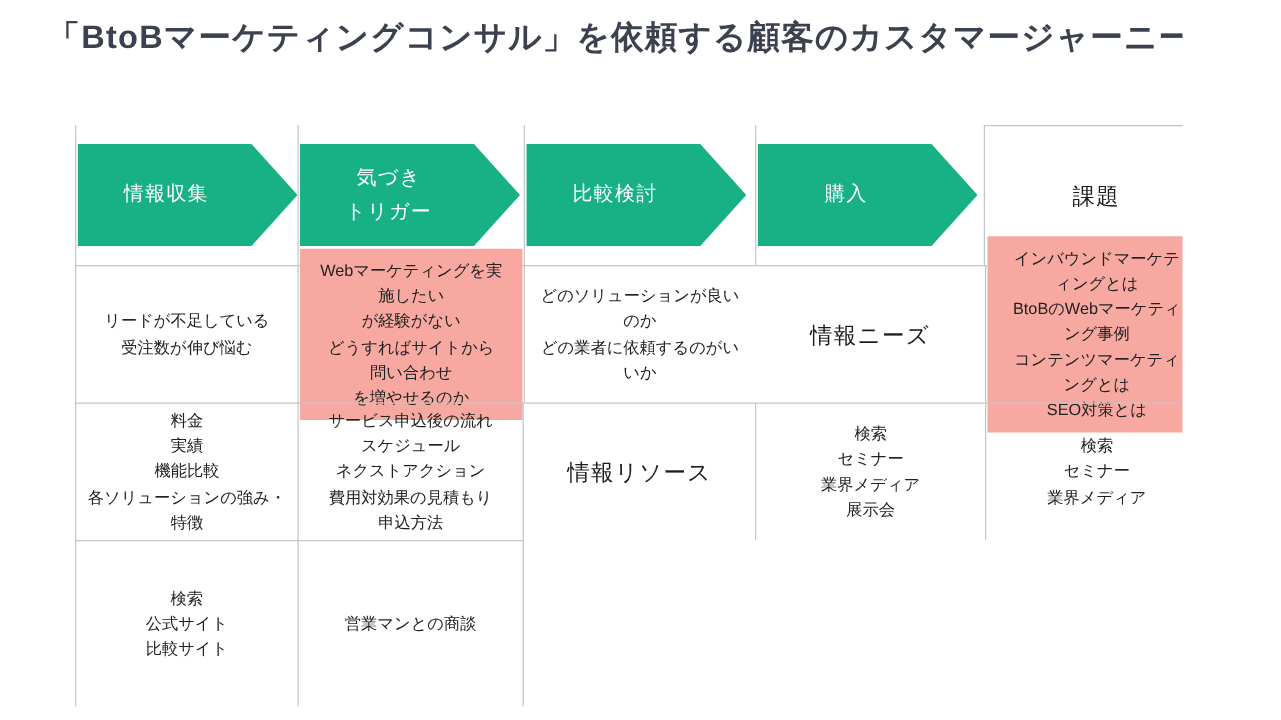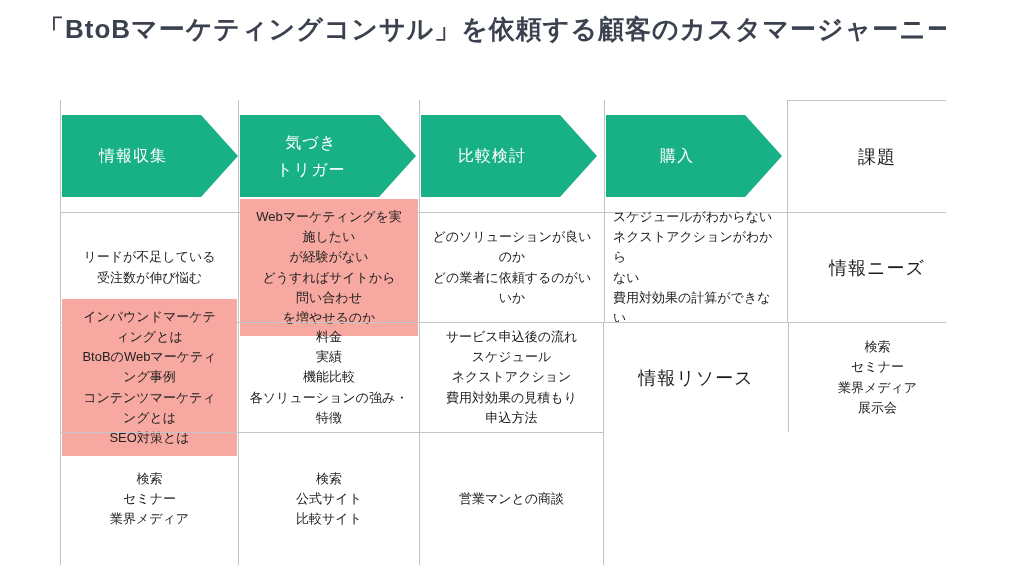--- a/index.html
+++ b/index.html
@@ -82,26 +82,20 @@
         <span class="cell-text">Webマーケティングを実施したい
 が経験がない
 どうすればサイトから問い合わせ
 を増やせるのか</span>
       </div>
     </div>
     <div class="cell bt bl">
       <span class="cell-text">どのソリューションが良いのか
 どの業者に依頼するのがいいか</span>
     </div>
-    <div class="cell bt bl br">
-      <span class="cell-text left">スケジュールがわからない
-ネクストアクションがわから
-ない
-費用対効果の計算ができない</span>
-    </div>
 
     <div class="cell bt row-label">情報ニーズ</div>
     <div class="cell bt bl hl-cell">
       <div class="hl-box">
         <span class="cell-text">インバウンドマーケティングとは
 BtoBのWebマーケティング事例
 コンテンツマーケティングとは
 SEO対策とは</span>
       </div>
     </div>

